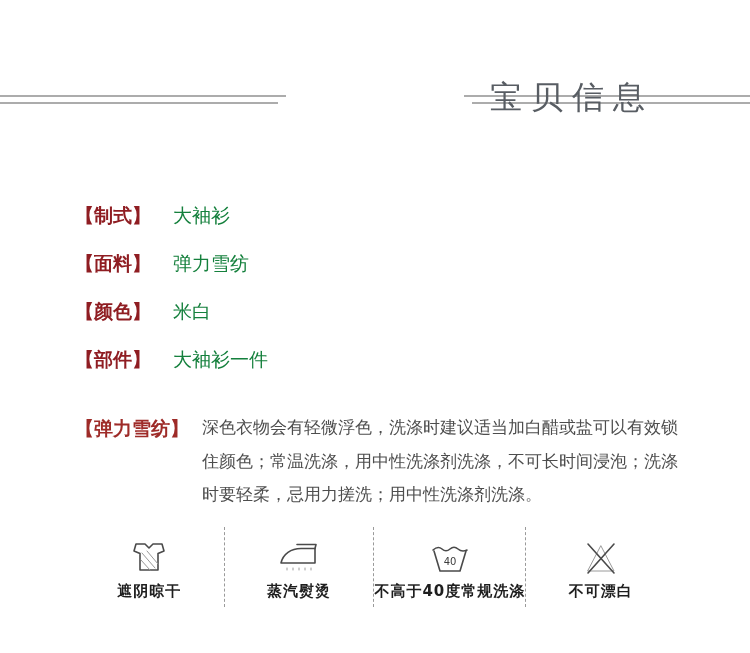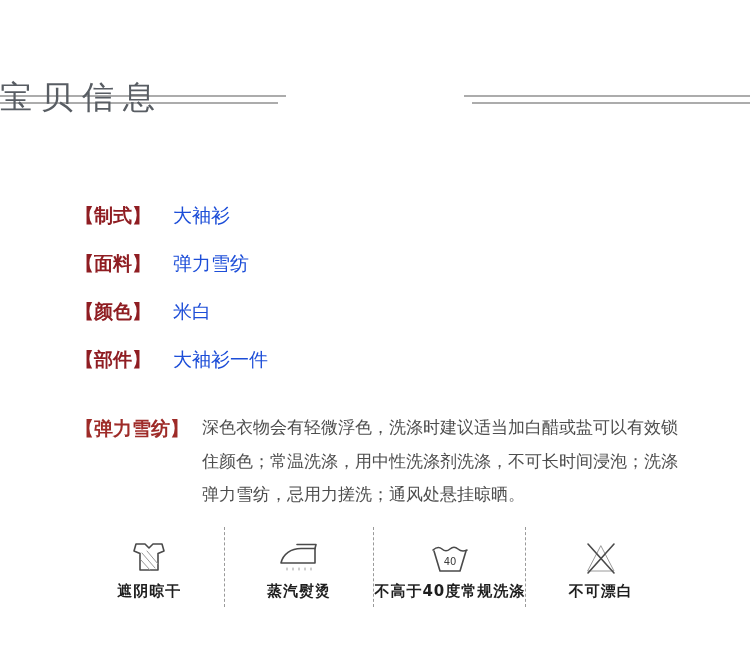--- a/index.html
+++ b/index.html
@@ -7,27 +7,27 @@
     position:relative; width:750px; height:653px; background:#ffffff; overflow:hidden;
     font-family:"DejaVu Serif","Liberation Serif",serif;
   }
   
   .header-line { position:absolute; height:2px; background:#acacac; }
   .hl-left-top    { left:0;   top:95px;  width:286px; }
   .hl-left-bot    { left:0;   top:102px; width:278px; }
   .hl-right-top   { left:464px; top:95px;  width:286px; }
   .hl-right-bot   { left:472px; top:102px; width:278px; }
   .page-title {
-    position:absolute; top:76px; left:0; width:654px; text-align:left;
+    position:absolute; top:76px; left:0; width:654px; text-align:right;
     font-size:32px; letter-spacing:9px; color:#585d63; font-weight:500;
   }
   
   .attr-row { position:absolute; left:75px; height:26px; font-size:19px; white-space:nowrap; }
   .attr-label { color:#8f1d22; font-weight:700; }
-  .attr-value { color:#1d4ed8; margin-left:22px; }
+  .attr-value { color:#15803d; margin-left:22px; }
   .row-0 { top:203px; } .row-1 { top:251px; } .row-2 { top:299px; } .row-3 { top:347px; }
   
   .care-label { position:absolute; left:75px; top:416px; font-size:19px; color:#9e2b28; font-weight:700; white-space:nowrap; }
   .care-text {
     position:absolute; left:202px; top:411px;
     font-family:"DejaVu Sans","Liberation Sans",sans-serif;
     font-size:17px; color:#4d4d4d;
   }
   .care-line { line-height:33.5px; white-space:nowrap; }
   
@@ -64,21 +64,21 @@
     <span class="attr-label">【颜色】</span><span class="attr-value">米白</span>
   </div>
   <div class="attr-row row-3">
     <span class="attr-label">【部件】</span><span class="attr-value">大袖衫一件</span>
   </div>
 
   <div class="care-label">【弹力雪纺】</div>
   <div class="care-text">
     <div class="care-line">深色衣物会有轻微浮色，洗涤时建议适当加白醋或盐可以有效锁</div>
     <div class="care-line">住颜色；常温洗涤，用中性洗涤剂洗涤，不可长时间浸泡；洗涤</div>
-    <div class="care-line">弹力雪纺，忌用力搓洗；通风处悬挂晾晒。</div>
+    <div class="care-line">时要轻柔，忌用力搓洗；用中性洗涤剂洗涤。</div>
   </div>
 
   <div class="icons-row">
 
     <div class="icon-cell">
       <div class="icon-box">
         <svg width="40" height="40" viewBox="0 0 40 40">
           <path class="stroke" d="M7 7 L16 7 L20 11 L24 7 L33 7 L35 14 L29 16.5 L29 33 L11 33 L11 16.5 L5 14 Z"></path>
           <path class="thin" d="M13 16 L26 31 M18 14 L29 27 M12 23 L21 33"></path>
         </svg>

